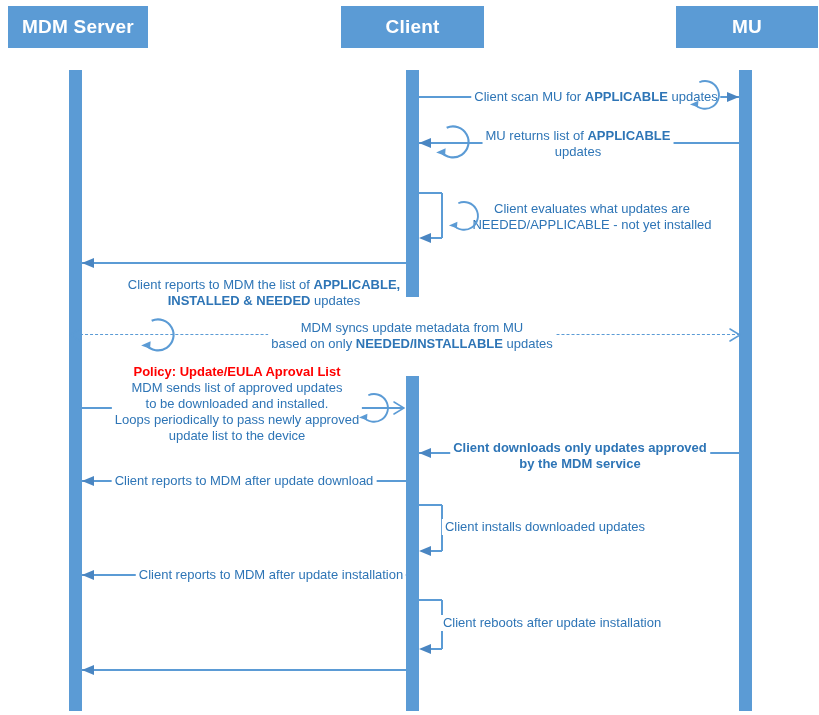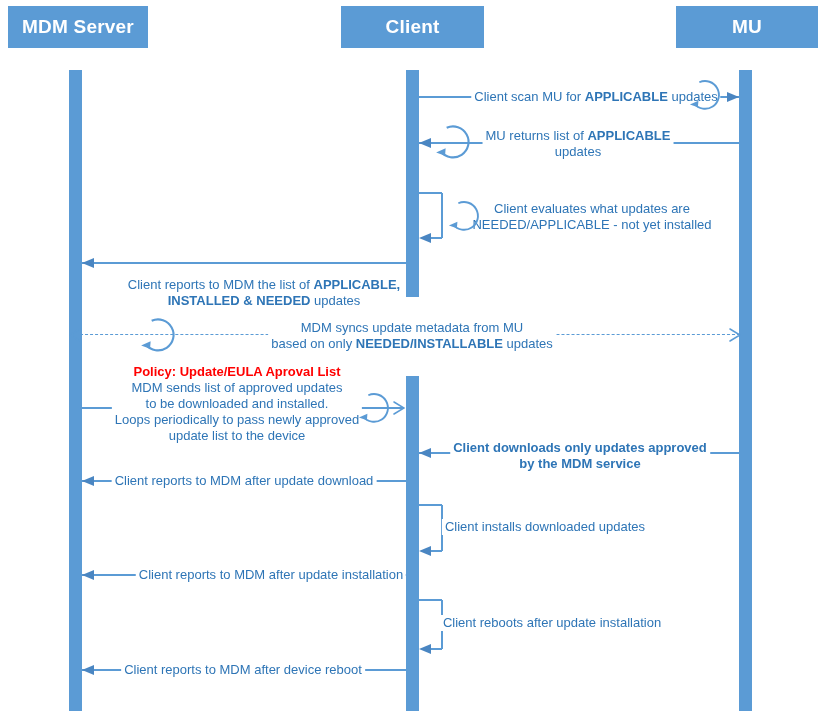--- a/index.html
+++ b/index.html
@@ -136,16 +136,13 @@
     </div>
     <div class="abs" style="left: 419px; top: 599.25px; width: 23px; height: 1.5px; background: rgb(91, 155, 213);"></div>
     <div class="abs" style="left: 441.25px; top: 600px; width: 1.5px; height: 49px; background: rgb(91, 155, 213);"></div>
     <div class="abs" style="left: 430px; top: 648.25px; width: 12px; height: 1.5px; background: rgb(91, 155, 213);"></div>
     <div class="abs" style="top: 643.5px; width: 0px; height: 0px; border-top: 5.5px solid transparent; border-bottom: 5.5px solid transparent; left: 419px; border-right: 12px solid rgb(74, 134, 194);"></div>
     <div class="abs lbl" style="left: 552px; top: 623px; color: rgb(46, 117, 182);">
       <div><span>Client reboots after update installation</span></div>
     </div>
     <div class="abs" style="left: 82px; top: 669.25px; width: 324px; height: 1.5px; background: rgb(91, 155, 213);"></div>
     <div class="abs" style="top: 664.5px; width: 0px; height: 0px; border-top: 5.5px solid transparent; border-bottom: 5.5px solid transparent; left: 82px; border-right: 12px solid rgb(74, 134, 194);"></div>
-    <div class="abs lbl" style="left: 243px; top: 670px; color: rgb(46, 117, 182);">
-      <div><span>Client reports to MDM after device reboot</span></div>
-    </div>
   </div>
 
 </body></html>

